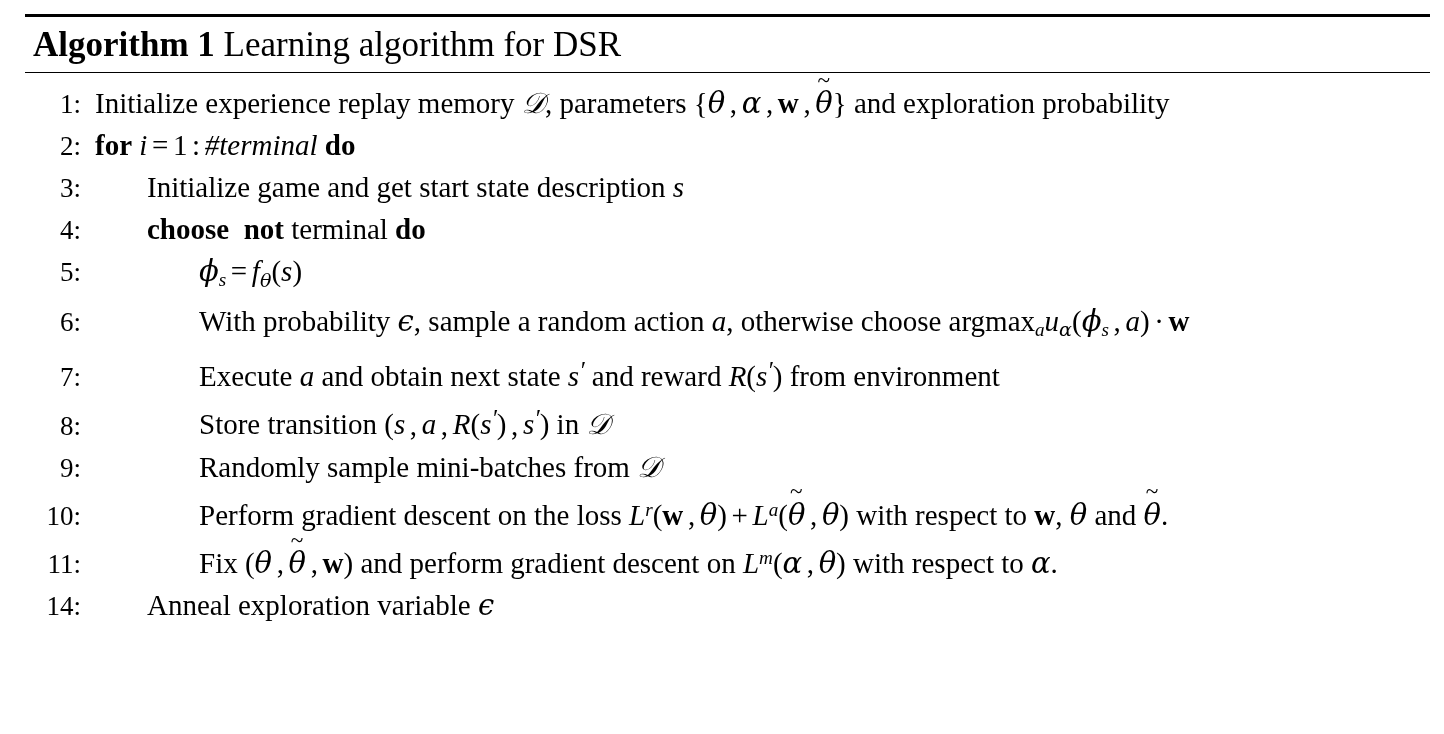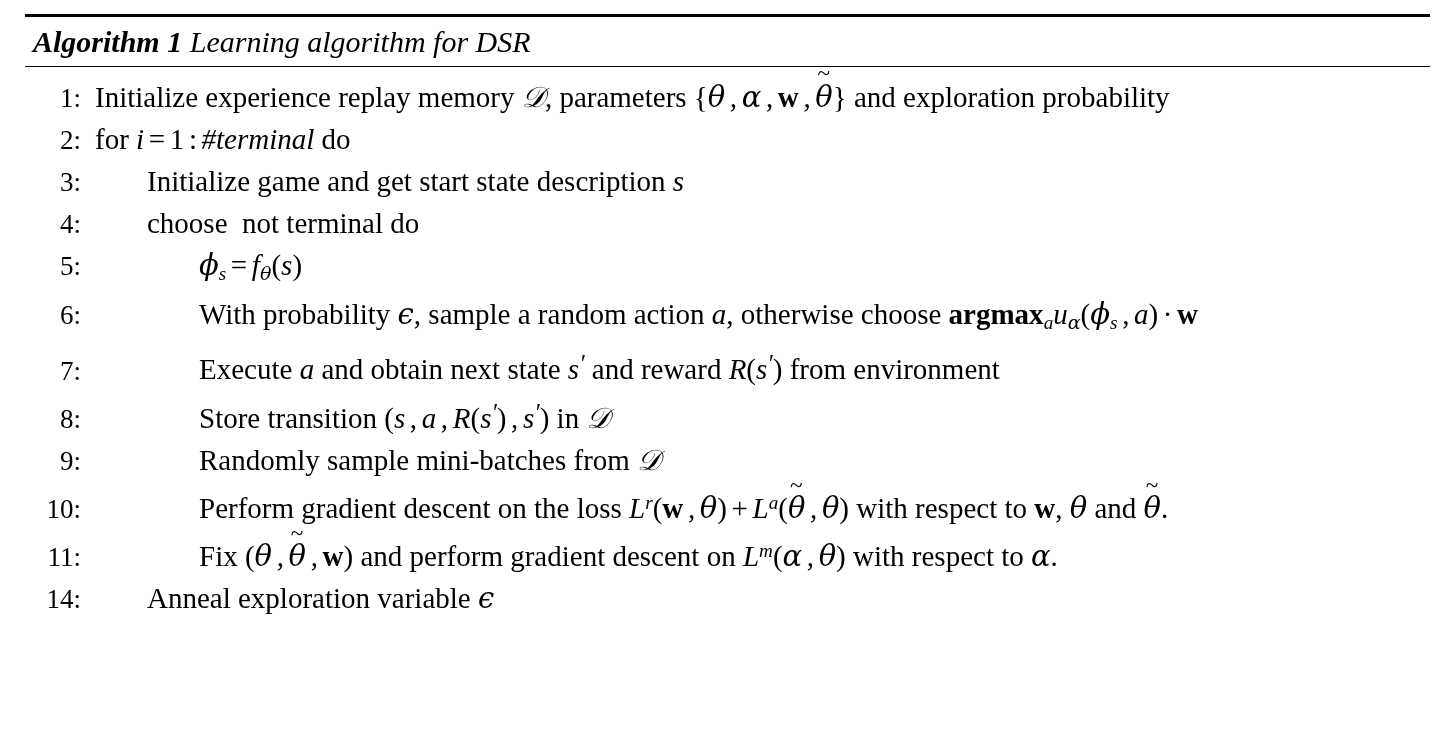--- a/index.html
+++ b/index.html
@@ -30,25 +30,24 @@
     width: 100%;
   }
   .rule-mid {
     height: 0;
     border-top: 1.6px solid #000000;
     width: 100%;
   }
 
   
   .caption {
-    font-size: 30px;
+    font-size: 35px;
     line-height: 1.32;
     padding: 5px 0 4px 8px;
     white-space: nowrap;
-    font-style: italic;
   }
   .caption b {
     font-weight: bold;
   }
 
   
   .lines {
     padding: 10px 0 6px 0;
   }
   .algo-line {
@@ -66,42 +65,41 @@
     font-size: 27px;
   }
   .linebody {
     flex: 1 1 auto;
   }
   .ind0  { padding-left: 0px; }
   .ind1  { padding-left: 52px; }
   .ind2  { padding-left: 104px; }
   .cont  { padding-left: 20px; }
 
-  b.kw { font-weight: normal; }
+  b.kw { font-weight: bold; }
 
   
   .mi {               
     font-family: "Liberation Serif", "DejaVu Serif", serif;
     font-style: italic;
   }
   .mgr {              
     font-family: "DejaVu Serif", "Liberation Serif", serif;
     font-style: italic;
   }
   .mcal {             
     font-family: "DejaVu Serif", "Liberation Serif", serif;
     font-style: italic;
   }
   .mbf {              
     font-weight: bold;
     font-style: normal;
   }
   .mop {              
     font-style: normal;
-    font-weight: bold;
   }
   .num { font-style: normal; }
   .sub {
     font-size: 0.66em;
     vertical-align: -0.28em;
     font-style: italic;
   }
   .sup {
     font-size: 0.66em;
     vertical-align: 0.48em;

